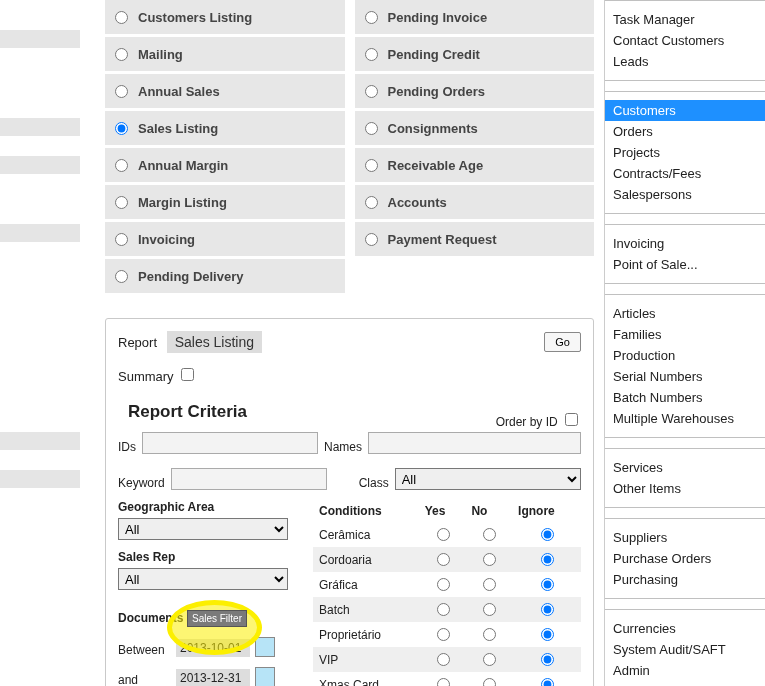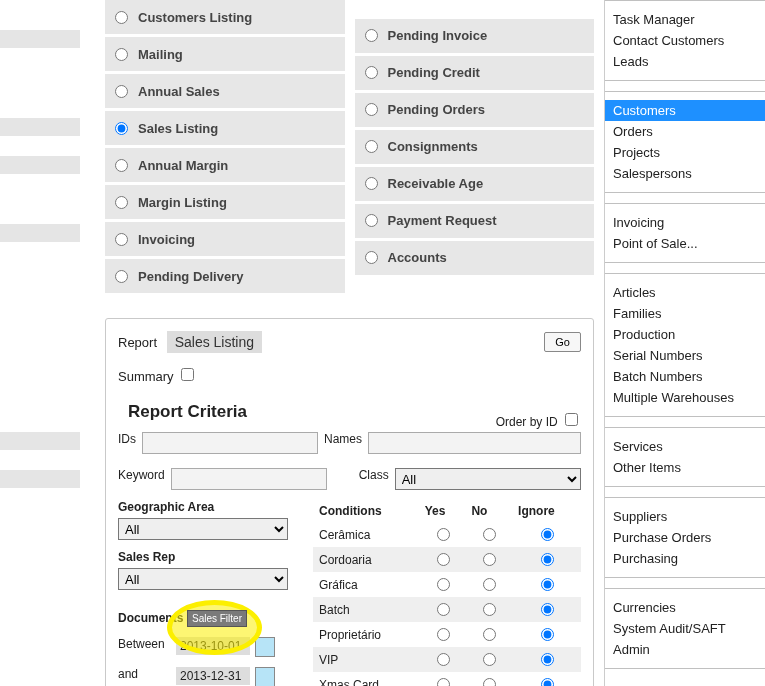--- a/index.html
+++ b/index.html
@@ -38,21 +38,20 @@
   
   .options {
     display: flex;
     gap: 10px;
   }
   .optcol {
     flex: 1;
     display: flex;
     flex-direction: column;
     gap: 3px;
-    justify-content: center;
   }
   .optrow {
     background: #e7e7e7;
     display: flex;
     align-items: center;
     padding: 6px 8px;
     height: 22px;
     box-sizing: content-box;
   }
   .optrow input[type=radio] {
@@ -100,21 +99,21 @@
     font-size: 17px;
     margin: 18px 0 10px 10px;
   }
   .orderby {
     float: right;
     font-size: 12px;
     margin-top: -22px;
   }
   .row {
     display: flex;
-    align-items: flex-start;
+    align-items: flex-end;
     margin-bottom: 6px;
     gap: 6px;
   }
   .row label {
     font-size: 12px;
   }
   input.txt {
     border: 1px solid #aaa;
     height: 18px;
     background: #f3f3f3;
@@ -294,25 +293,25 @@
           <div class="optrow">
             <input type="radio" name="reportopt" style="">
             <label>Consignments</label>
           </div>
           <div class="optrow">
             <input type="radio" name="reportopt" style="">
             <label>Receivable Age</label>
           </div>
           <div class="optrow">
             <input type="radio" name="reportopt" style="">
+            <label>Accounts</label>
+          </div>
+          <div class="optrow">
+            <input type="radio" name="reportopt" style="">
             <label>Payment Request</label>
-          </div>
-          <div class="optrow">
-            <input type="radio" name="reportopt" style="">
-            <label>Accounts</label>
           </div>
         </div>
     </div>
 
     <div class="reportbox">
       <div class="hdr">
         <div>
           <span>Report</span>
           <span class="reportname">Sales Listing</span>
         </div>
@@ -447,20 +446,21 @@
   <div class="sidecol" id="sidecol">
       <div class="sidegroup">
         <div class="item">Task Manager</div>
         <div class="item">Contact Customers</div>
         <div class="item">Leads</div>
       </div>
       <div class="sidegroup">
         <div class="item sel">Customers</div>
         <div class="item">Orders</div>
         <div class="item">Projects</div>
+        <div class="item">Contracts/Fees</div>
         <div class="item">Salespersons</div>
       </div>
       <div class="sidegroup">
         <div class="item">Invoicing</div>
         <div class="item">Point of Sale...</div>
       </div>
       <div class="sidegroup">
         <div class="item">Articles</div>
         <div class="item">Families</div>
         <div class="item">Production</div>

